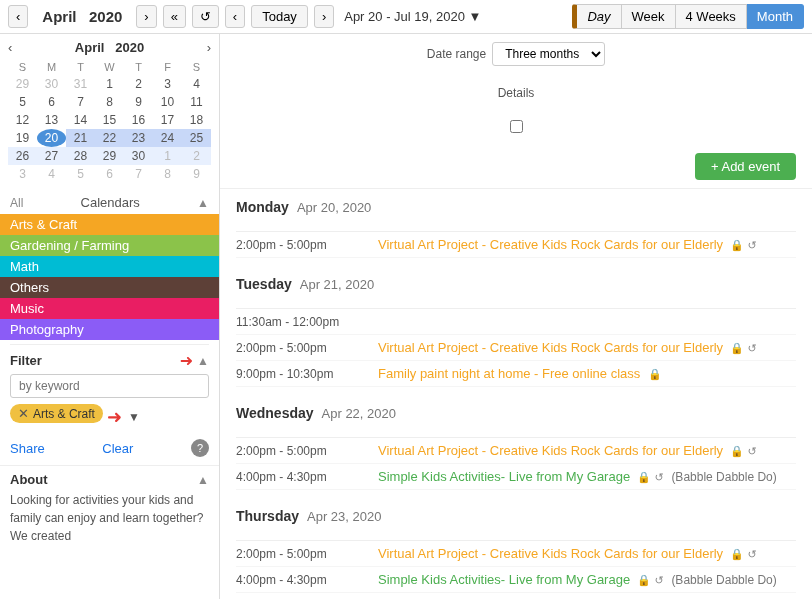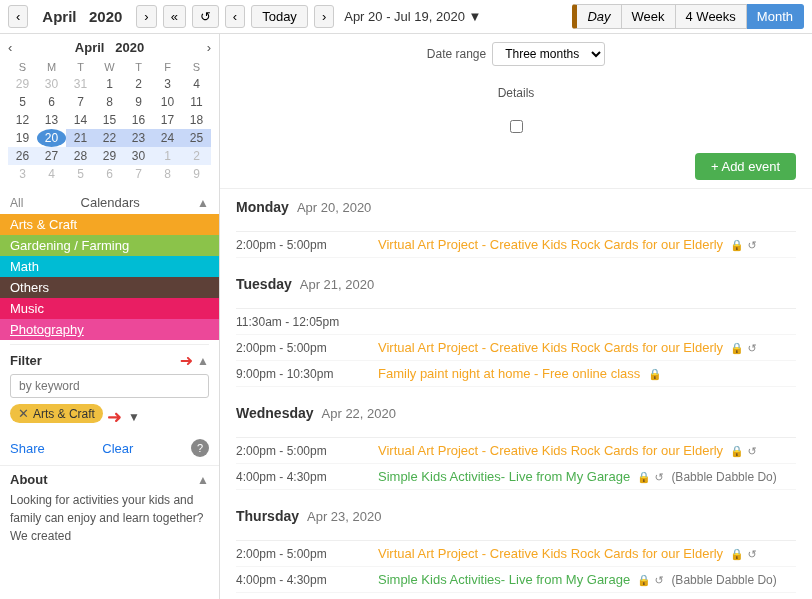--- a/index.html
+++ b/index.html
@@ -310,21 +310,21 @@
     ::-webkit-scrollbar { width: 6px; }
     ::-webkit-scrollbar-track { background: #f1f1f1; }
     ::-webkit-scrollbar-thumb { background: #ccc; border-radius: 3px; }
 
     .calendar-item.arts { background: #f5a623; }
     .calendar-item.gardening { background: #8bc34a; }
     .calendar-item.language { background: #9c27b0; }
     .calendar-item.math { background: #00bcd4; }
     .calendar-item.music { background: #e91e63; }
     .calendar-item.others { background: #5d4037; }
-    .calendar-item.photography { background: #ec4899; text-decoration: underline; }
+    .calendar-item.photography { background: #8b5cf6; }
 
     .top-bar-left {
       display: flex;
       align-items: center;
       gap: 4px;
     }
     .top-bar-right {
       display: flex;
       align-items: center;
       gap: 6px;
@@ -535,21 +535,21 @@
           </span>
         </div>
       </div>
 
       <div class="day-section">
         <div class="day-header">
           <span class="day-name">Tuesday</span>
           <span class="day-date">Apr 21, 2020</span>
         </div>
         <div class="event-row">
-          <span class="event-time">11:30am - 12:05pm</span>
+          <span class="event-time">11:30am - 12:00pm</span>
         </div>
         <div class="event-row">
           <span class="event-time">2:00pm - 5:00pm</span>
           <span class="event-title">
             <a href="#" style="color:#f5a623;">Virtual Art Project - Creative Kids Rock Cards for our Elderly</a>
             <span class="event-icons"> 🔒 ↺</span>
           </span>
         </div>
         <div class="event-row">
           <span class="event-time">9:00pm - 10:30pm</span>

